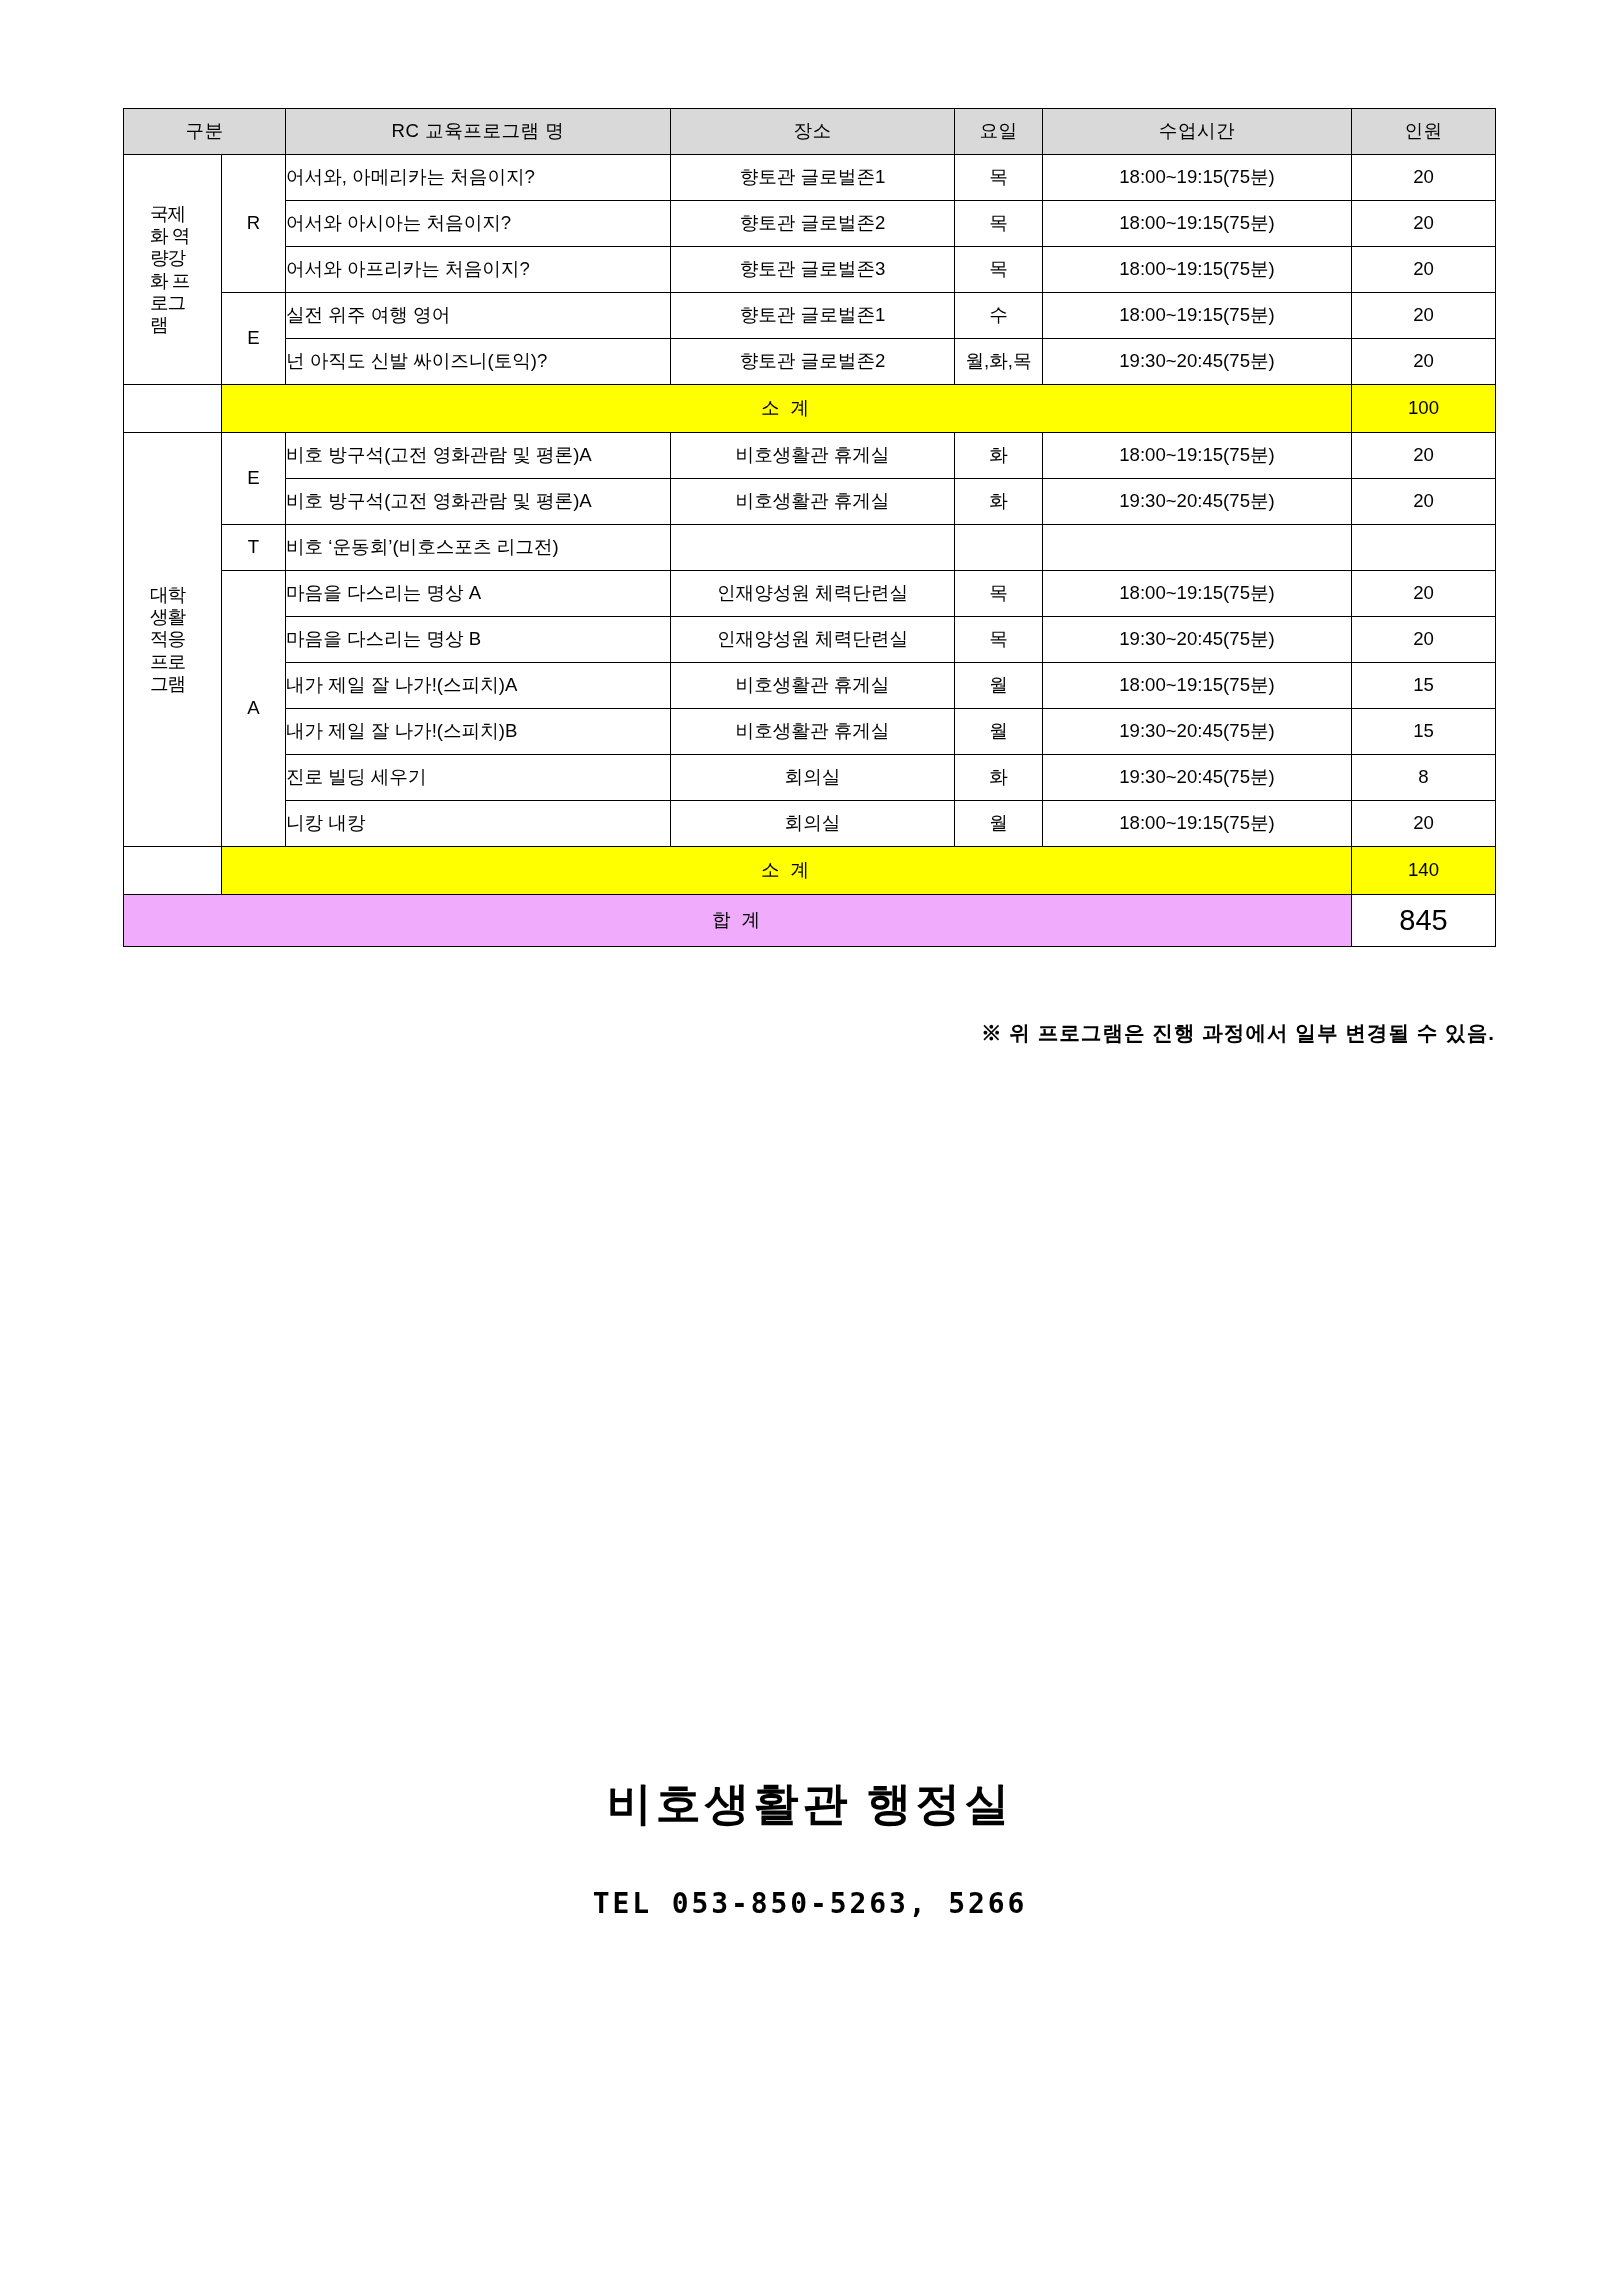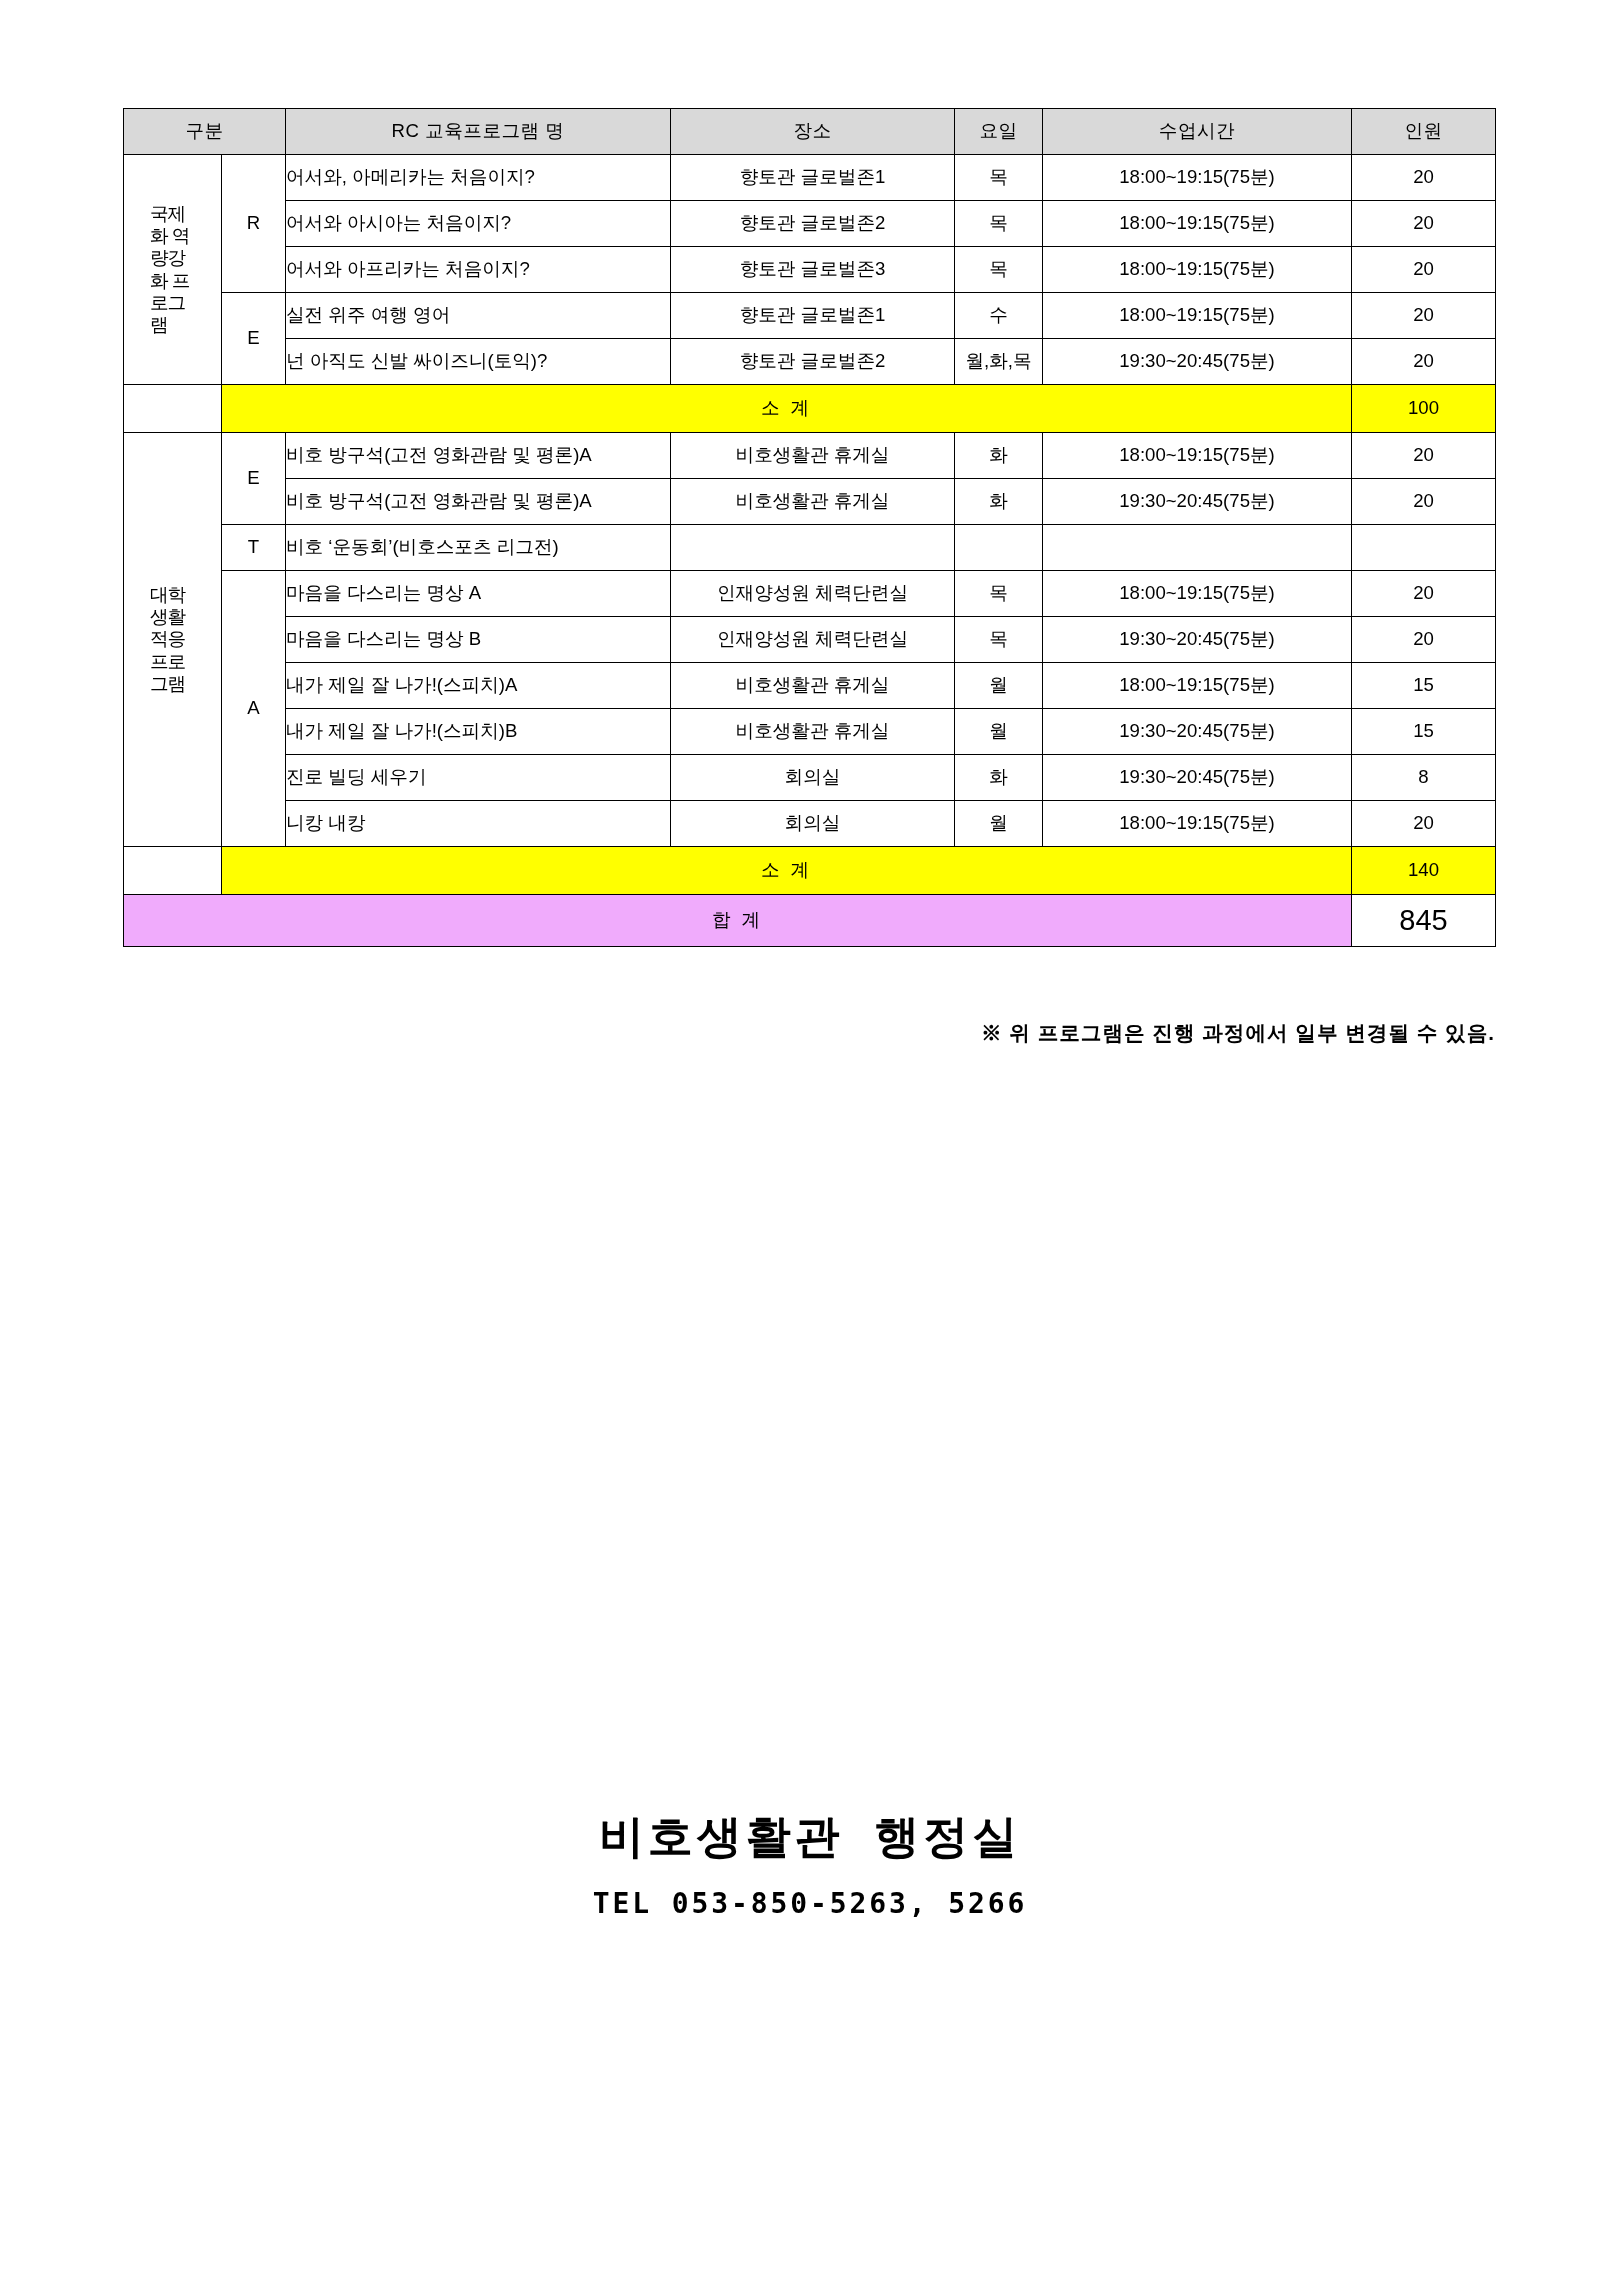--- a/index.html
+++ b/index.html
@@ -121,23 +121,22 @@
     white-space: nowrap;
   }
   .footer-office {
     position: absolute;
     left: 0;
     right: 0;
     top: 1774px;
     text-align: center;
     font-size: 45px;
     font-weight: bold;
-    font-family: Liberation Mono, monospace;
+    font-family: Liberation Serif, serif;
     letter-spacing: 3.9px;
-    margin-top: 33px;
   }
   .footer-tel {
     position: absolute;
     left: 0;
     right: 0;
     top: 1887px;
     text-align: center;
     font-size: 28px;
     font-weight: bold;
     font-family: "DejaVu Sans Mono", monospace;

